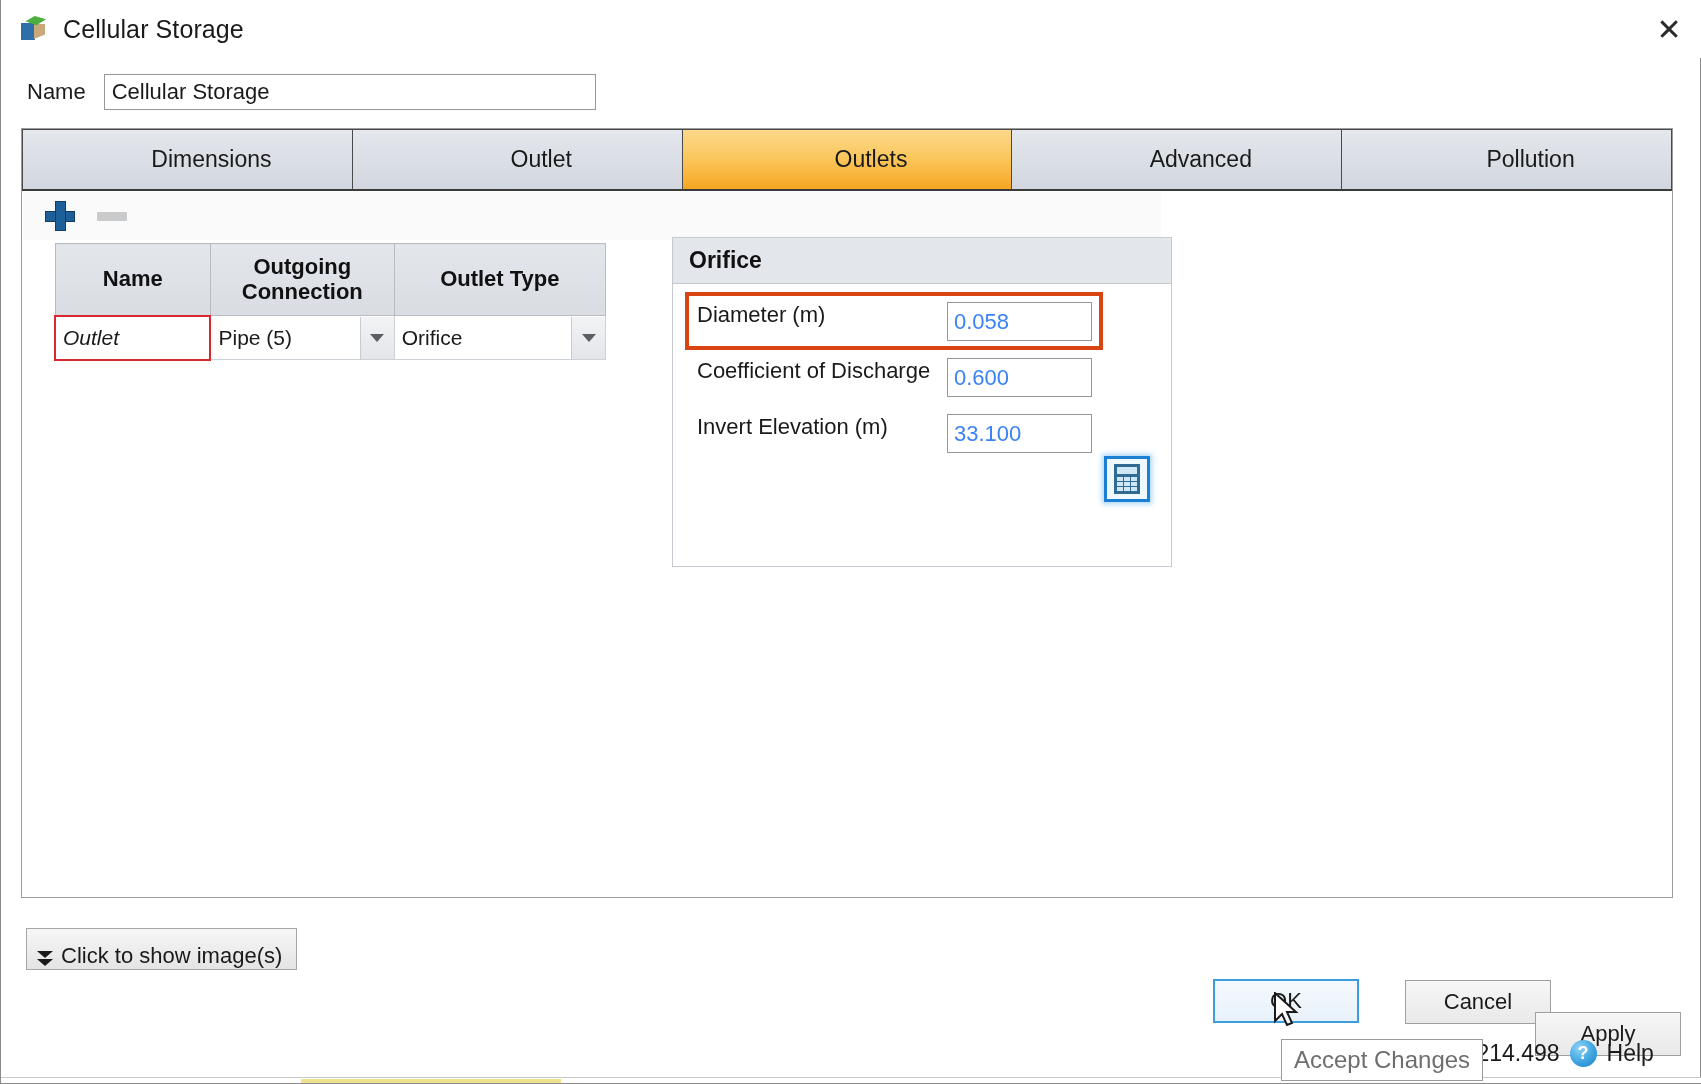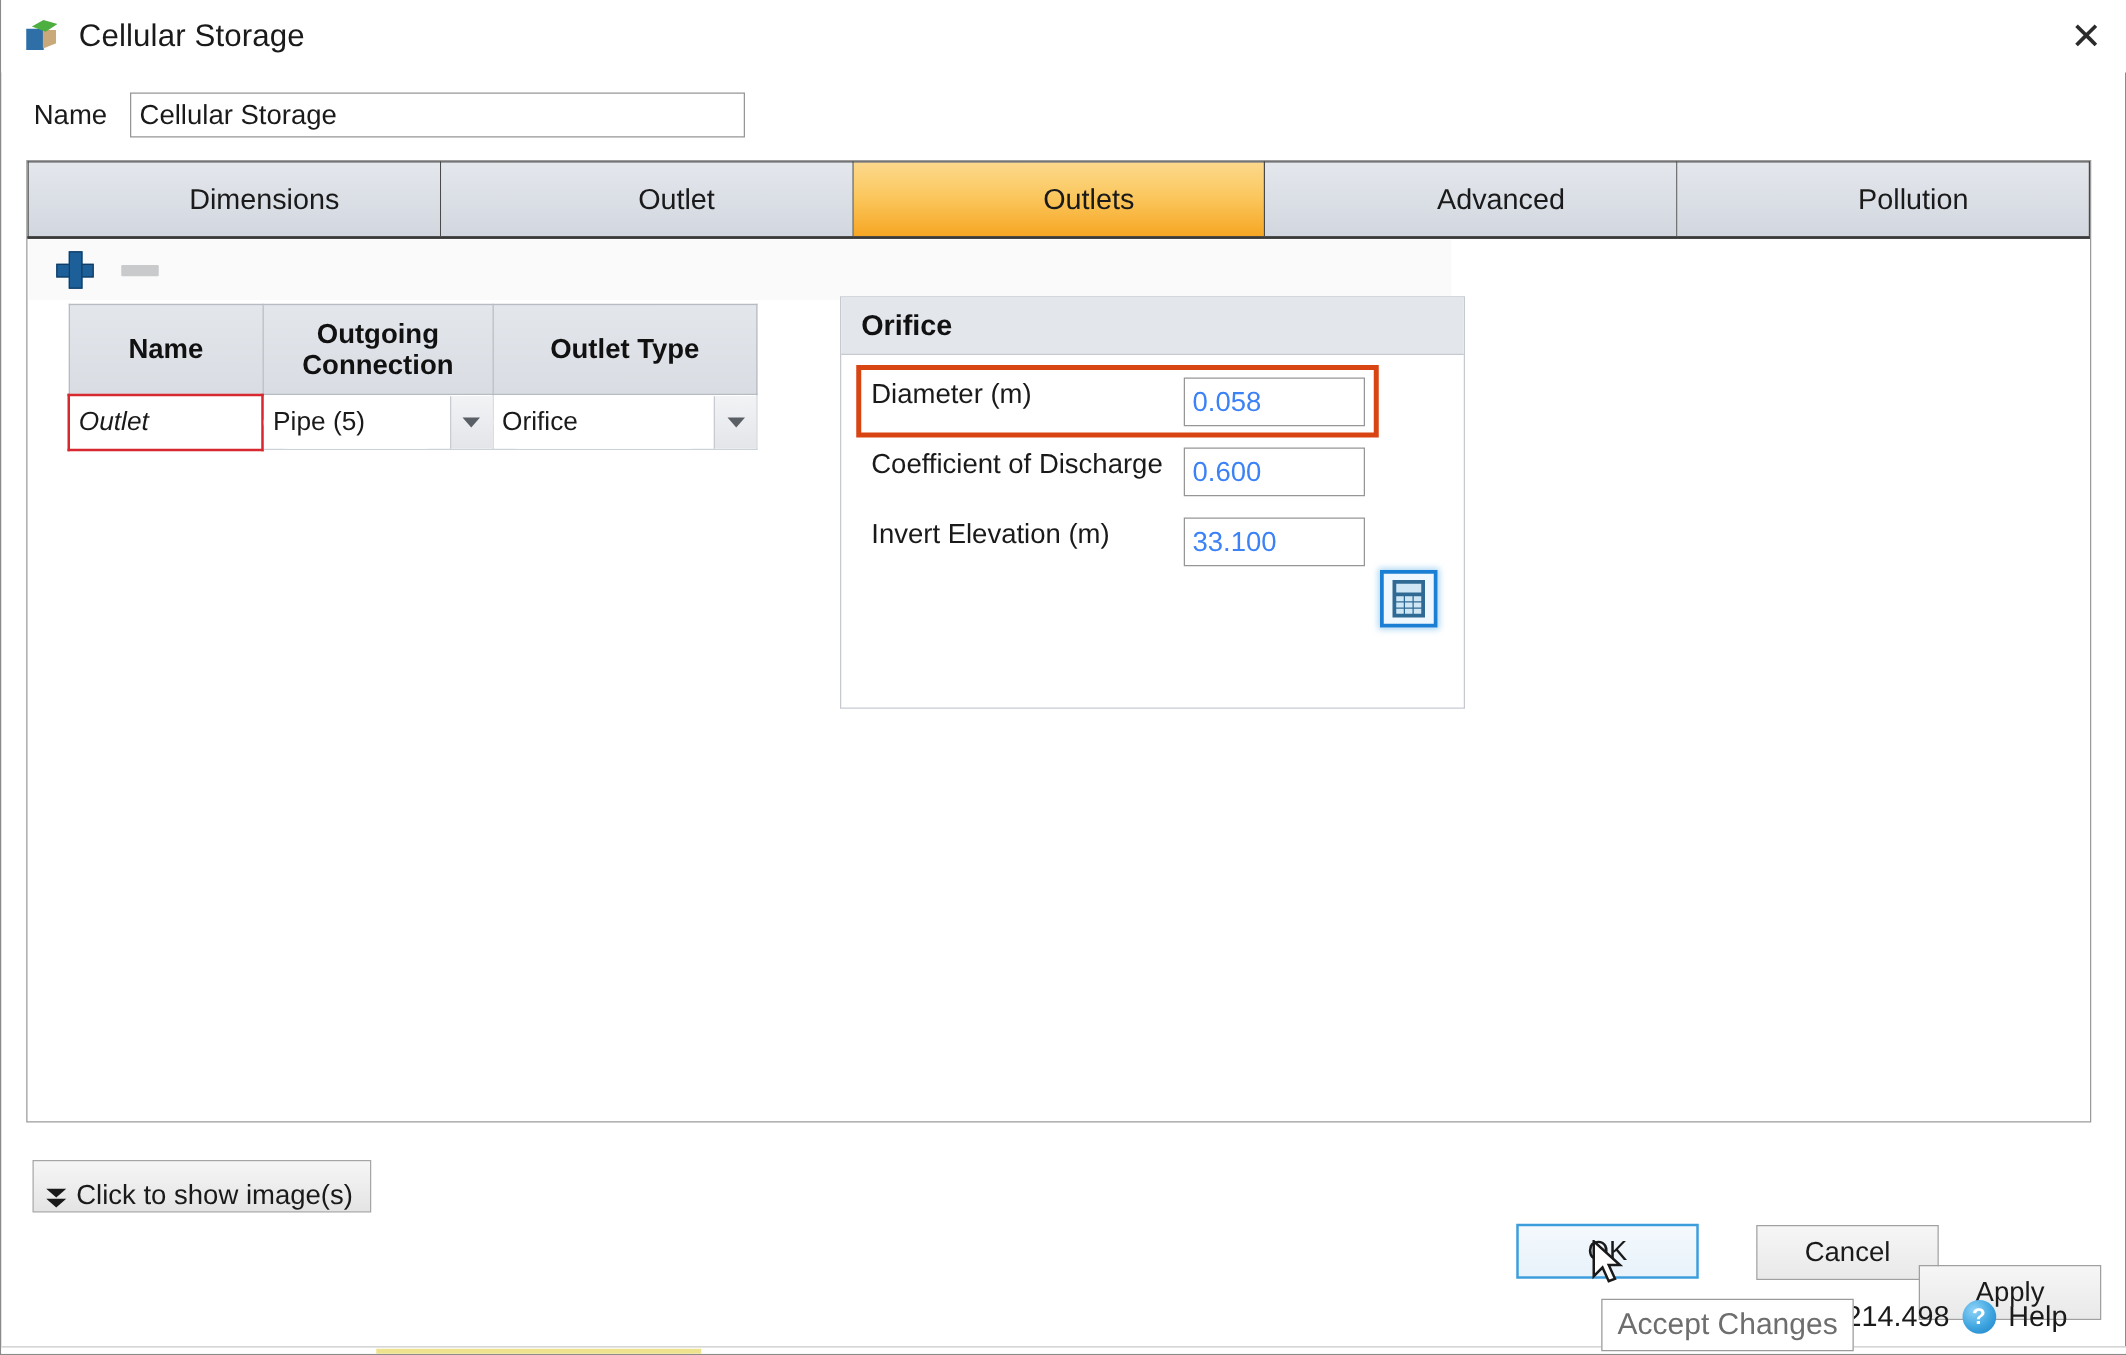--- a/index.html
+++ b/index.html
@@ -169,21 +169,20 @@
     font-size: 21px; color: #1a1a1a;
     line-height: 40px;
     font-style: italic;
   }
   .cellbox { display: flex; align-items: stretch; height: 42px; }
   .cellbox .txt {
     flex: 1 1 auto; padding-left: 7px;
     display: flex; align-items: center;
     font-size: 21px; color: #1a1a1a;
     background: #fff;
-    border-radius: 20px;
   }
   .cellbox .arrow {
     width: 34px;
     background: linear-gradient(to bottom,#f2f3f5,#e3e5e9);
     border-left: 1px solid #c8ccd2;
     display: flex; align-items: center; justify-content: center;
     cursor: pointer;
   }
   .chev {
     width: 0; height: 0;

